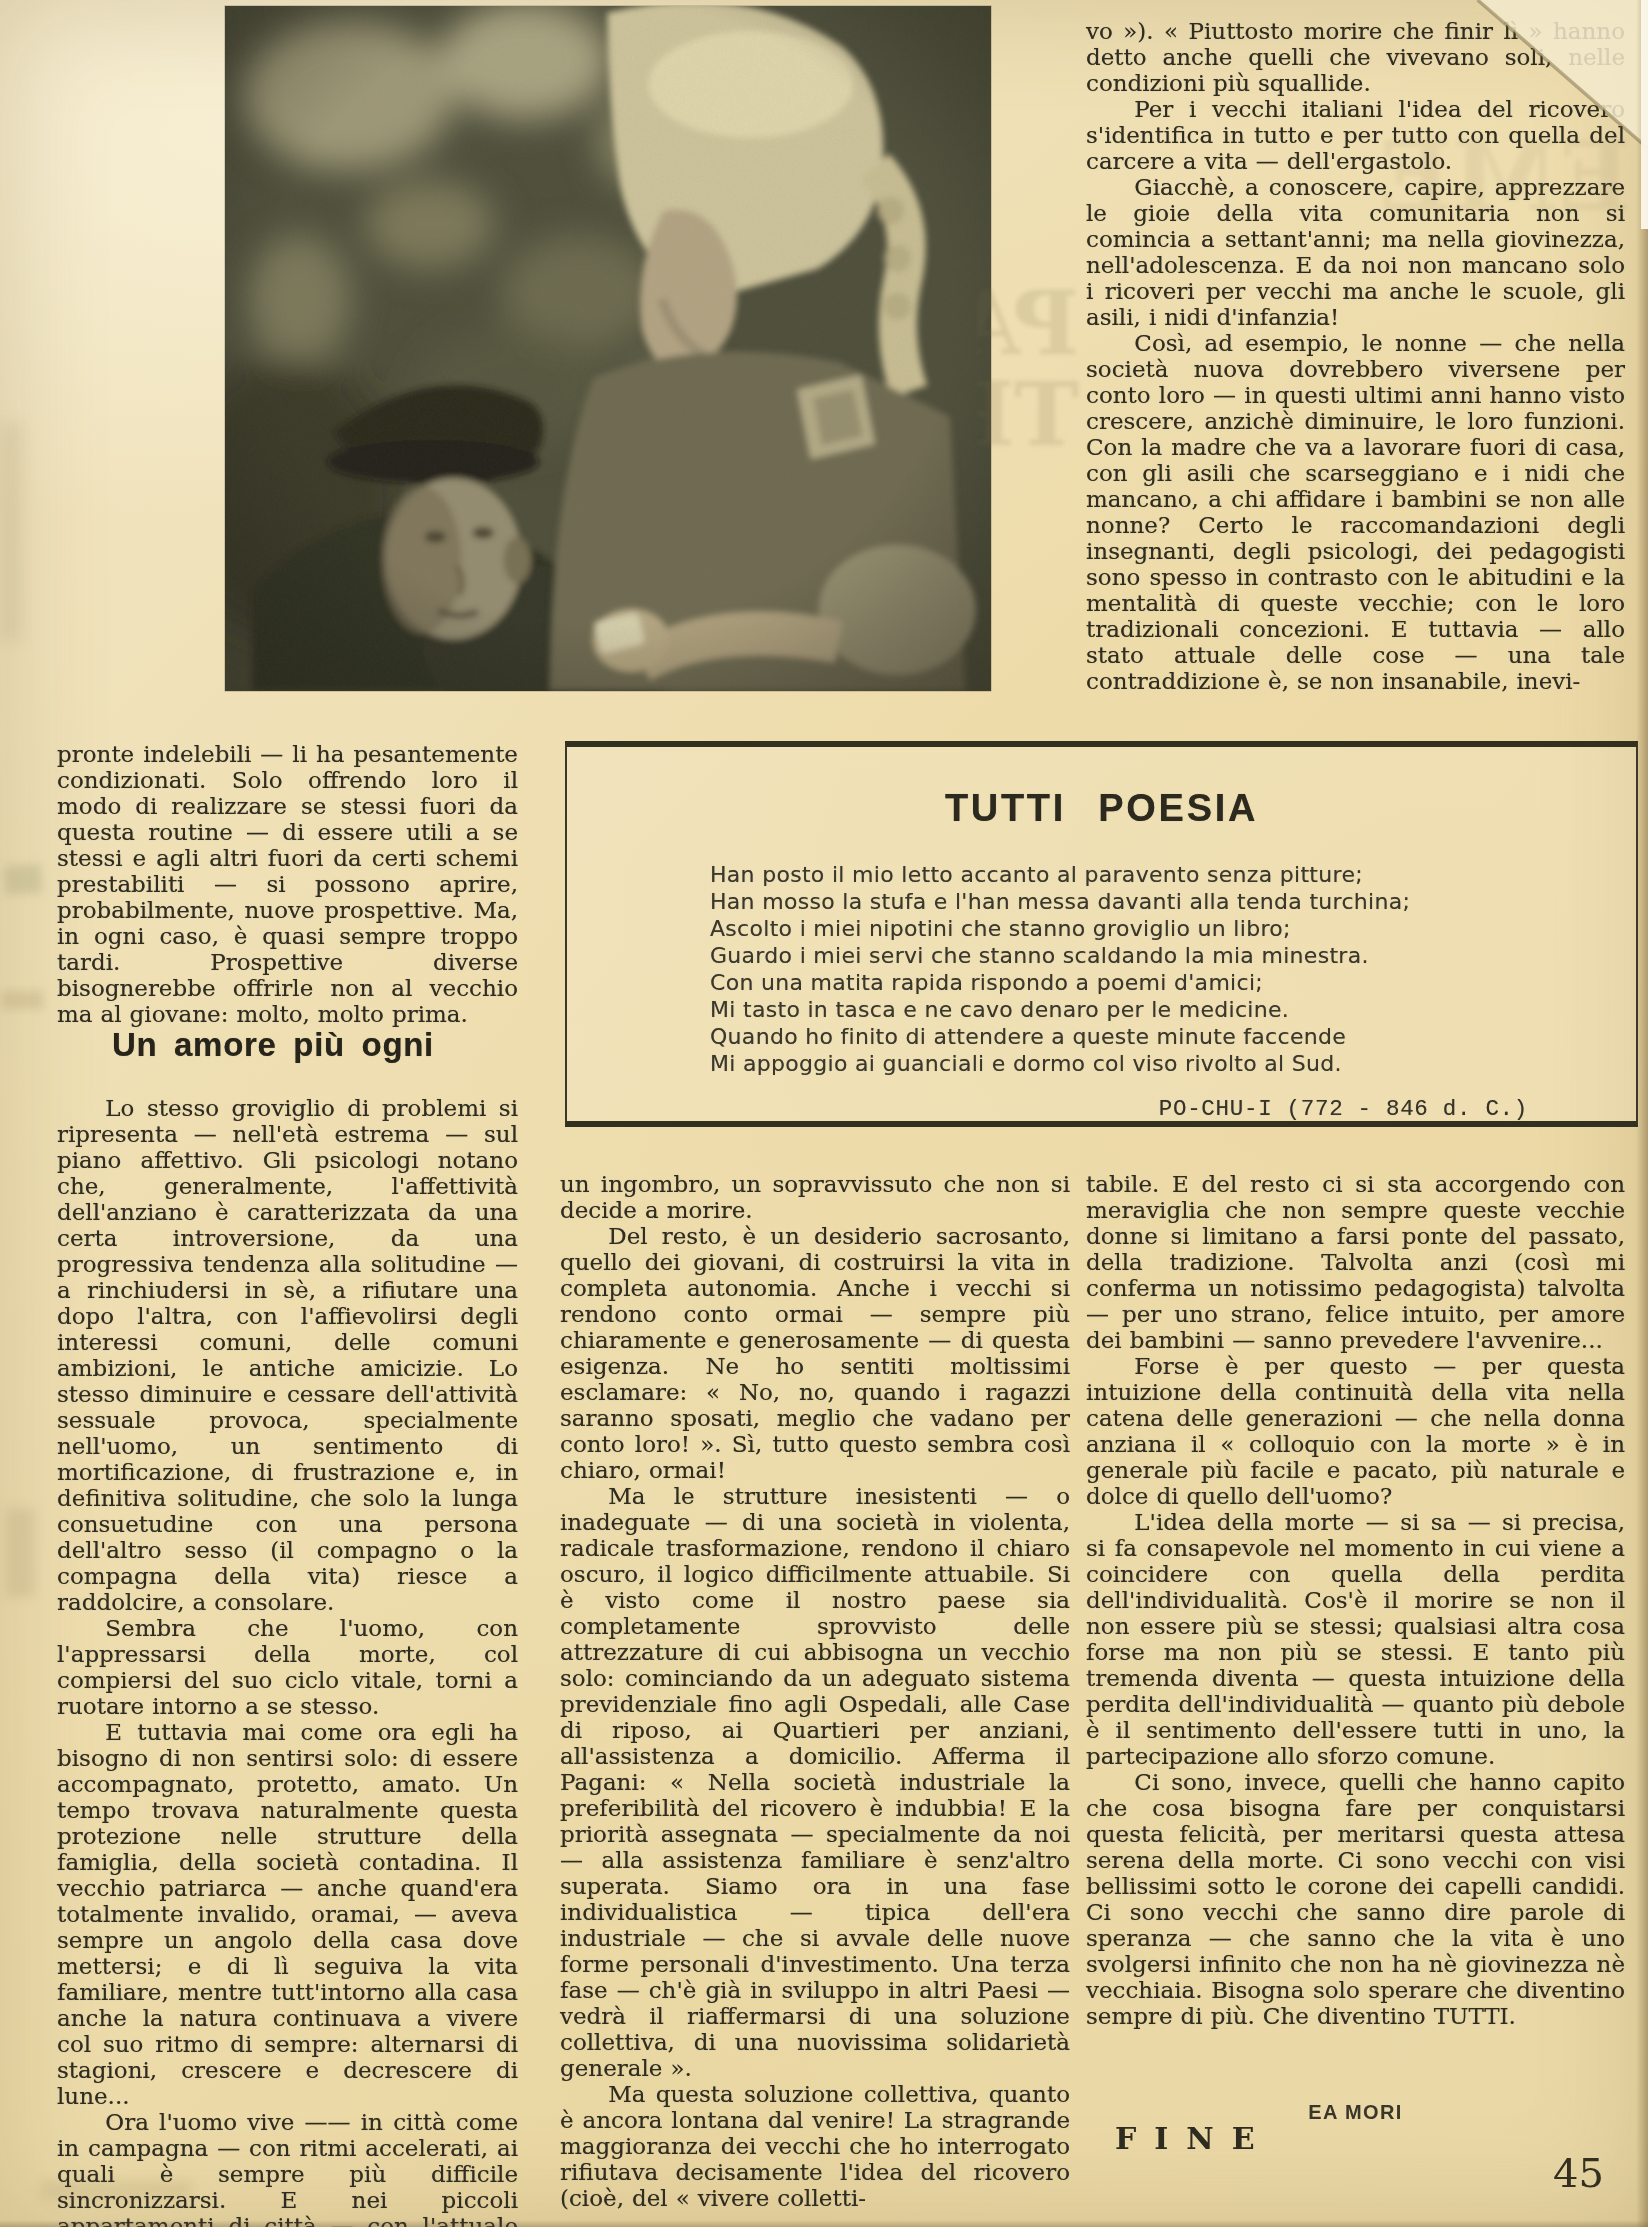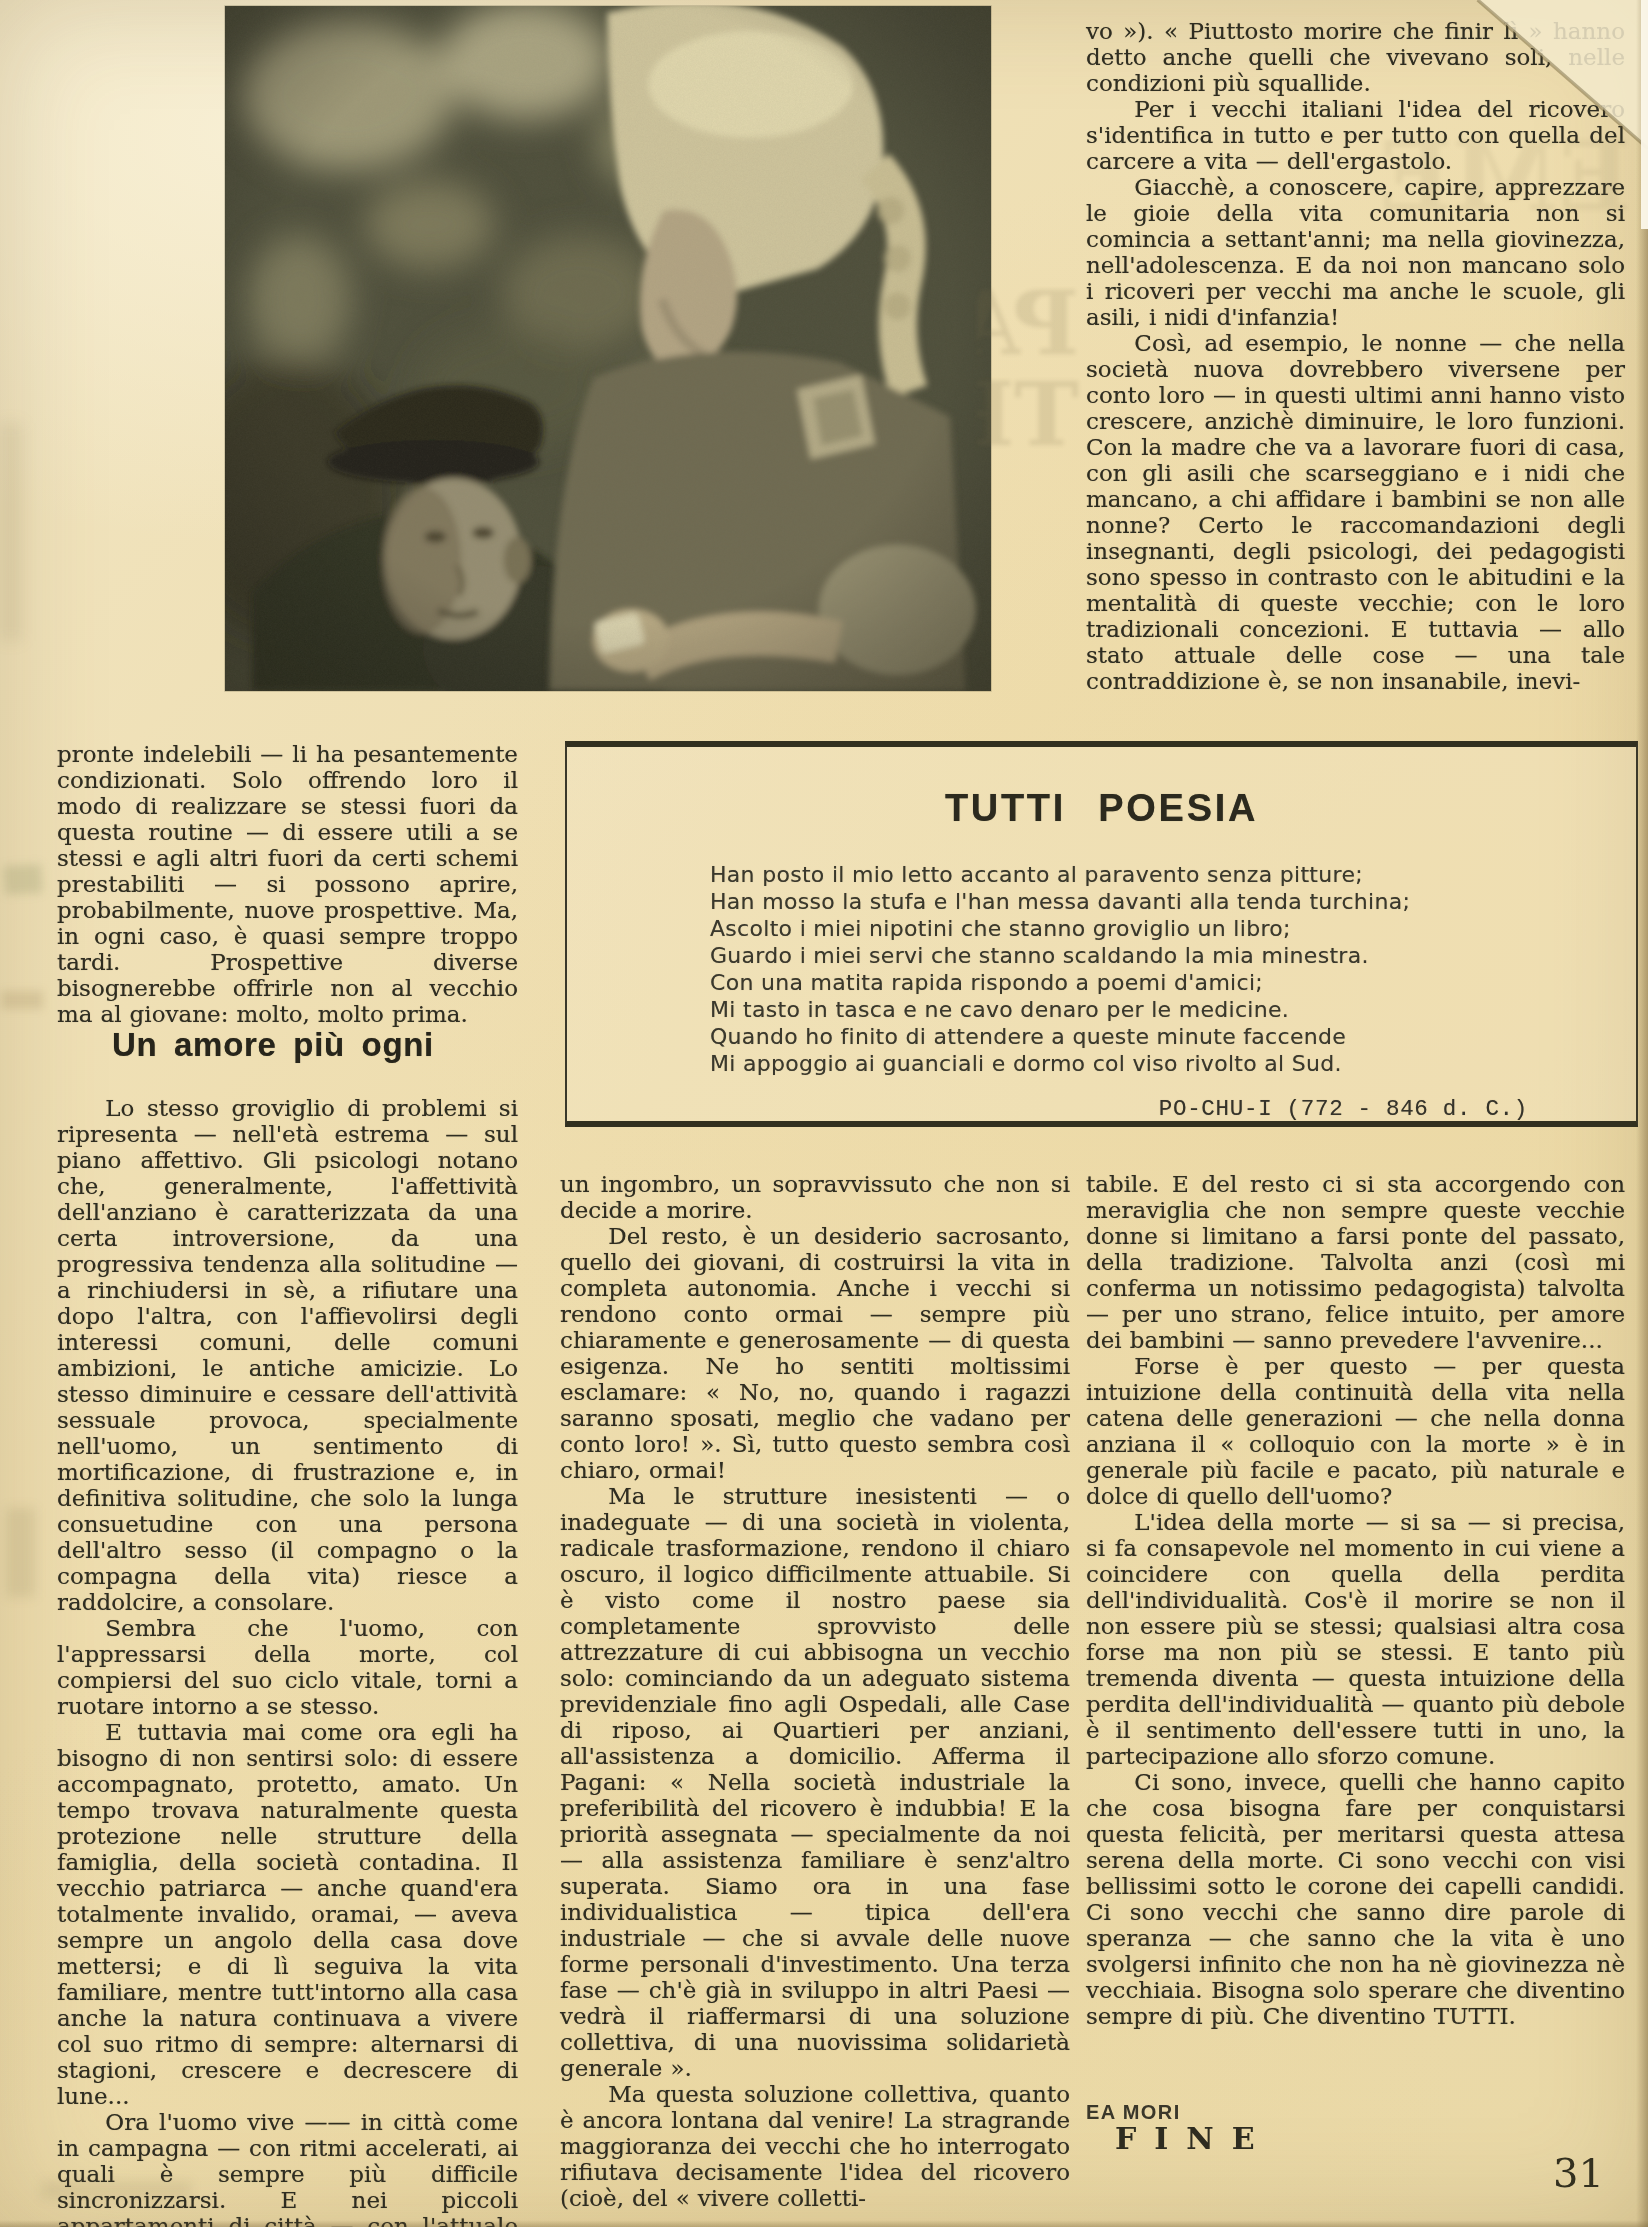--- a/index.html
+++ b/index.html
@@ -62,21 +62,21 @@
     font-size:22px;line-height:27px;color:#3a382c;
     letter-spacing:0.3px;text-shadow:0 0 0.7px rgba(58,56,44,.45);
   }
   .poem-attribution{
     margin:19px 108px 0 0;text-align:right;
     font-family:Liberation Mono, monospace;font-size:22.5px;color:#35332a;
     letter-spacing:0.7px;text-shadow:0 0 0.7px rgba(53,51,42,.45);
   }
   
   .author{
-    position:absolute;left:1086px;top:2101px;width:539px;text-align:left;
+    position:absolute;left:1086px;top:2101px;width:539px;text-align:center;
     font-family:"Liberation Sans", sans-serif;font-weight:700;
     font-size:20px;letter-spacing:1.4px;color:#3a372a;
   }
   .fine{
     position:absolute;left:1115px;top:2121px;
     font-family:"DejaVu Serif", serif;font-weight:700;
     font-size:30px;letter-spacing:18px;color:#2e2c20;
   }
   .page-number{
     position:absolute;left:1553px;top:2150px;
@@ -234,21 +234,21 @@
 
   <div class="col" id="col-right-bottom">
     <p class="flush">tabile. E del resto ci si sta accorgendo con meraviglia che non sempre queste vecchie donne si limitano a farsi ponte del passato, della tradizione. Talvolta anzi (così mi conferma un notissimo pedagogista) talvolta — per uno strano, felice intuito, per amore dei bambini — sanno prevedere l'avvenire...</p>
     <p>Forse è per questo — per questa intuizione della continuità della vita nella catena delle generazioni — che nella donna anziana il « colloquio con la morte » è in generale più facile e pacato, più naturale e dolce di quello dell'uomo?</p>
     <p>L'idea della morte — si sa — si precisa, si fa consapevole nel momento in cui viene a coincidere con quella della perdita dell'individualità. Cos'è il morire se non il non essere più se stessi; qualsiasi altra cosa forse ma non più se stessi. E tanto più tremenda diventa — questa intuizione della perdita dell'individualità — quanto più debole è il sentimento dell'essere tutti in uno, la partecipazione allo sforzo comune.</p>
     <p>Ci sono, invece, quelli che hanno capito che cosa bisogna fare per conquistarsi questa felicità, per meritarsi questa attesa serena della morte. Ci sono vecchi con visi bellissimi sotto le corone dei capelli candidi. Ci sono vecchi che sanno dire parole di speranza — che sanno che la vita è uno svolgersi infinito che non ha nè giovinezza nè vecchiaia. Bisogna solo sperare che diventino sempre di più. Che diventino TUTTI.</p>
   </div>
 
   <div class="author">EA MORI</div>
   <div class="fine">FINE</div>
-  <div class="page-number">31</div>
+  <div class="page-number">45</div>
 
   <div class="ghost" id="ghost-side">
     <div>PAR</div>
     <div>TRE</div>
   </div>
   <div class="ghost" id="ghost-top">EME</div>
 
   <div class="smudge" id="smudge1"></div>
   <div class="smudge" id="smudge2"></div>
   <div class="smudge" id="smudge3"></div>

